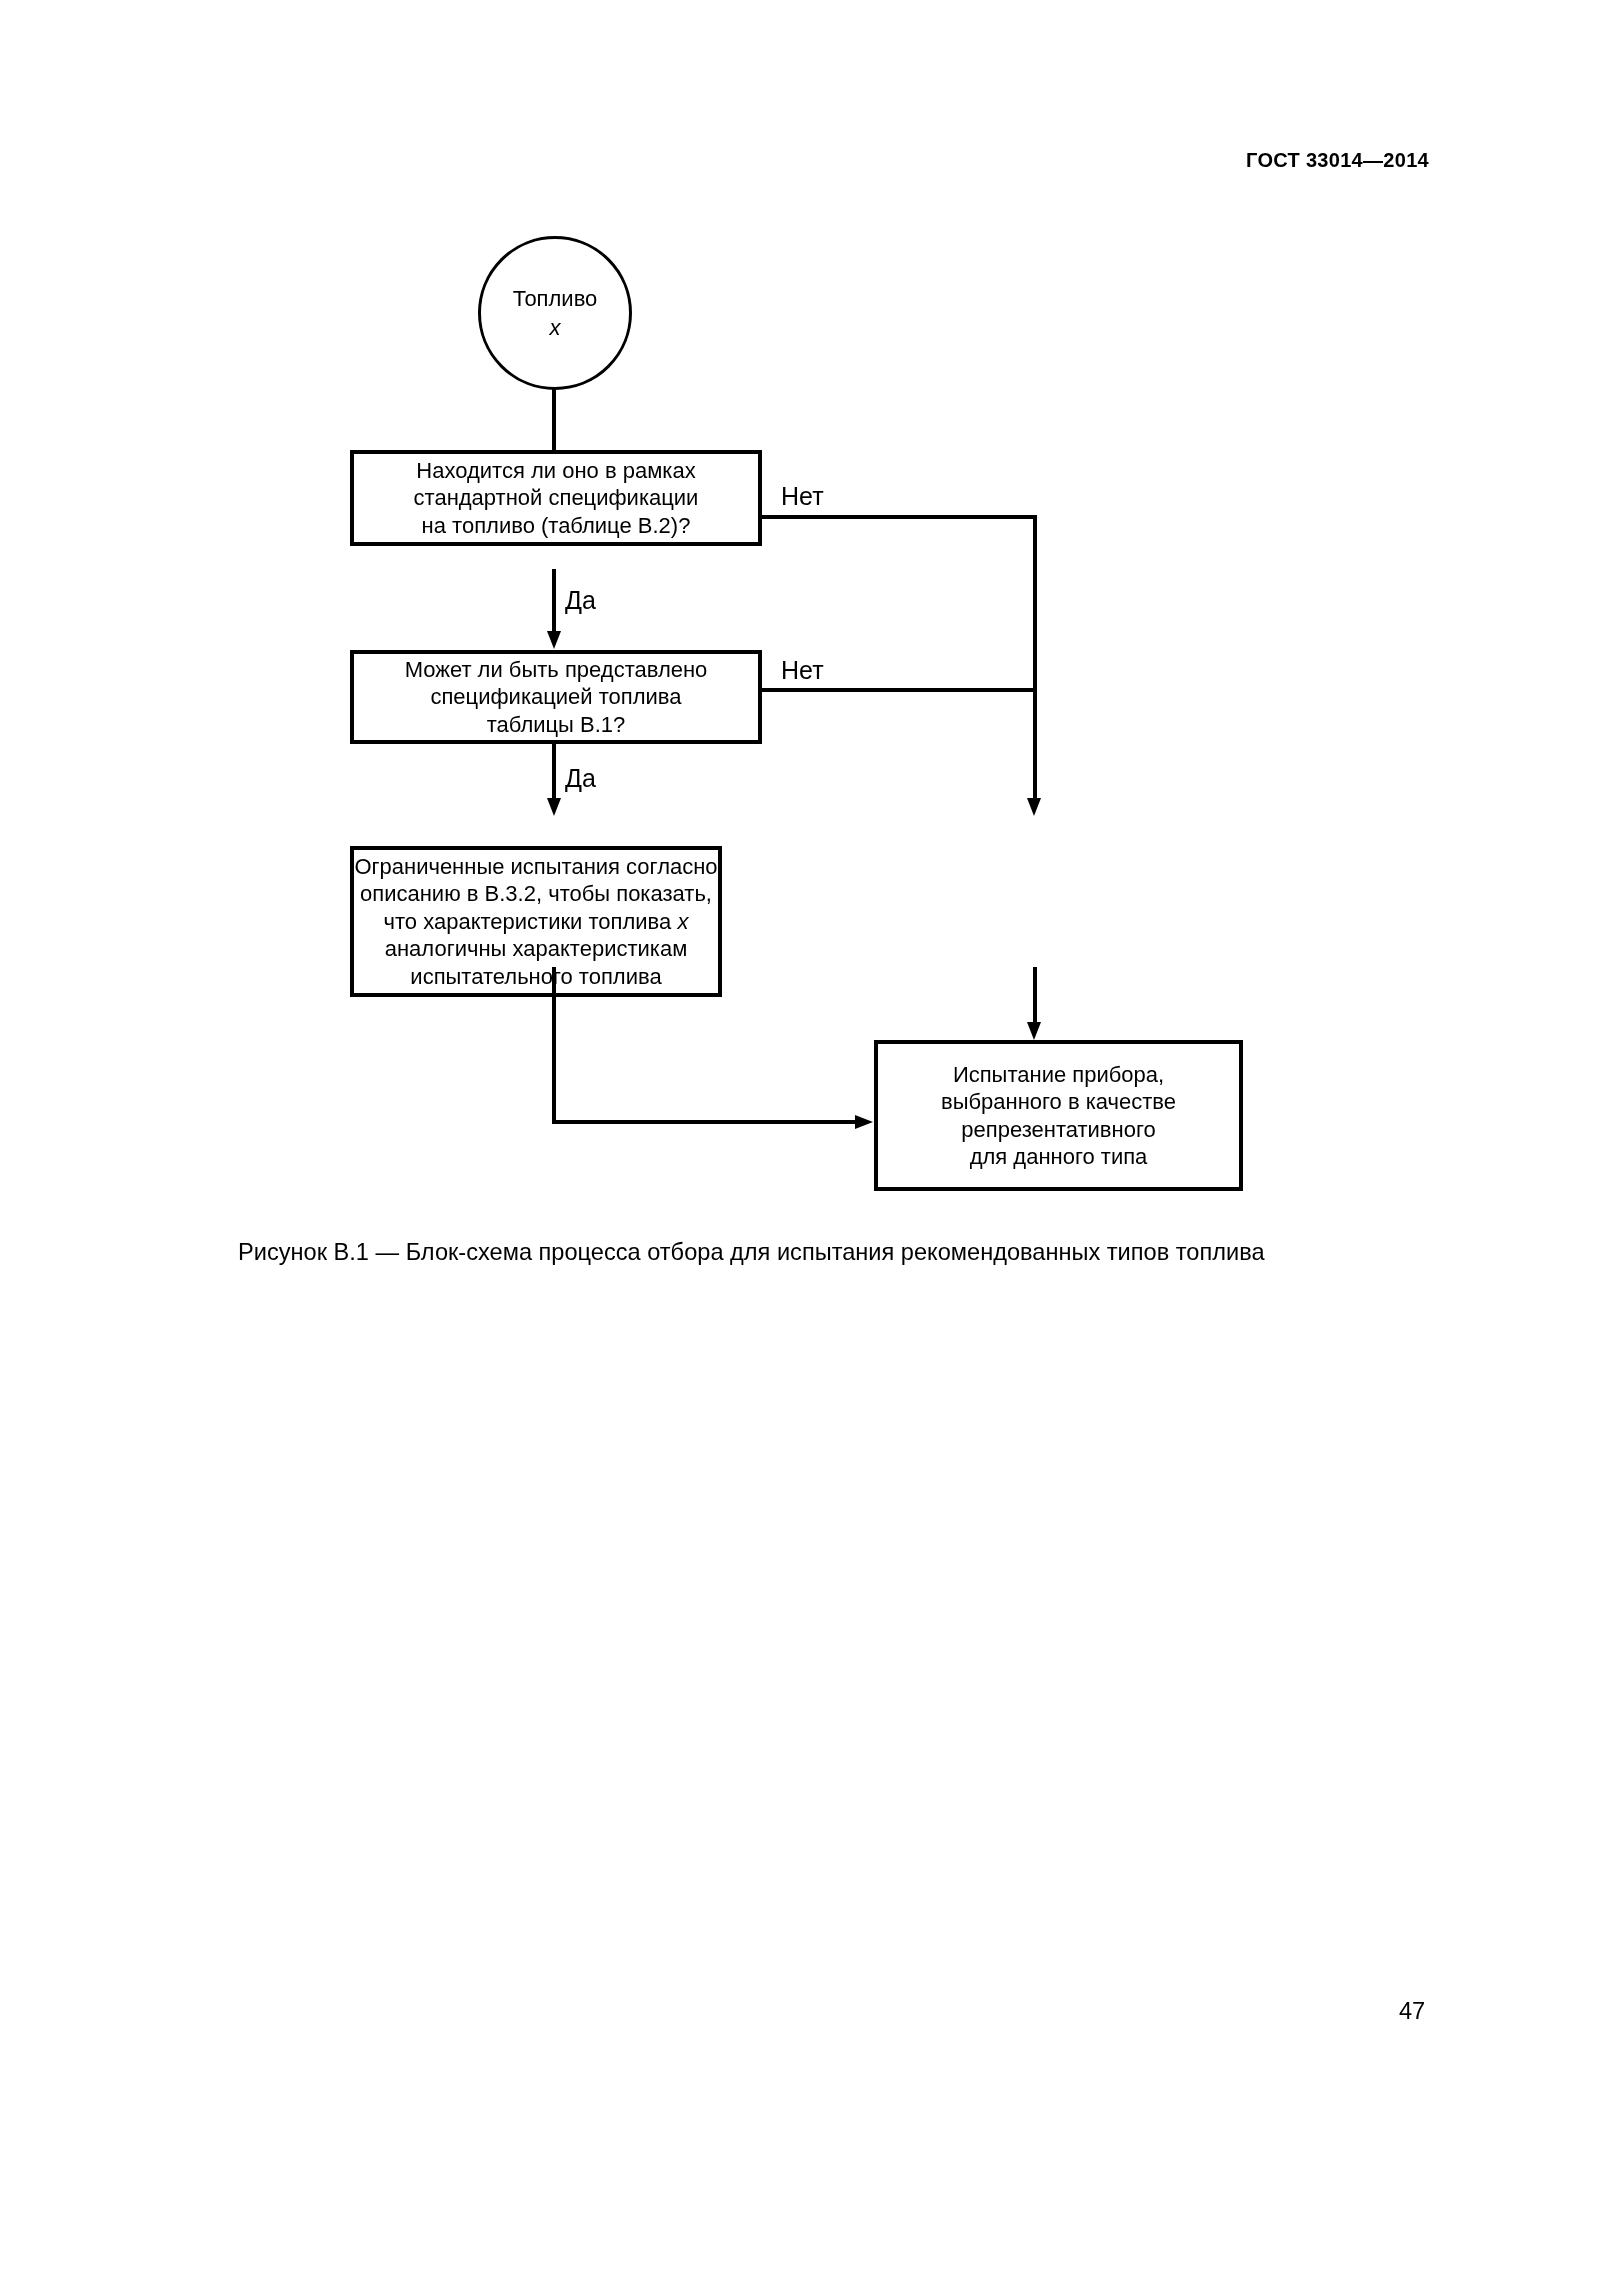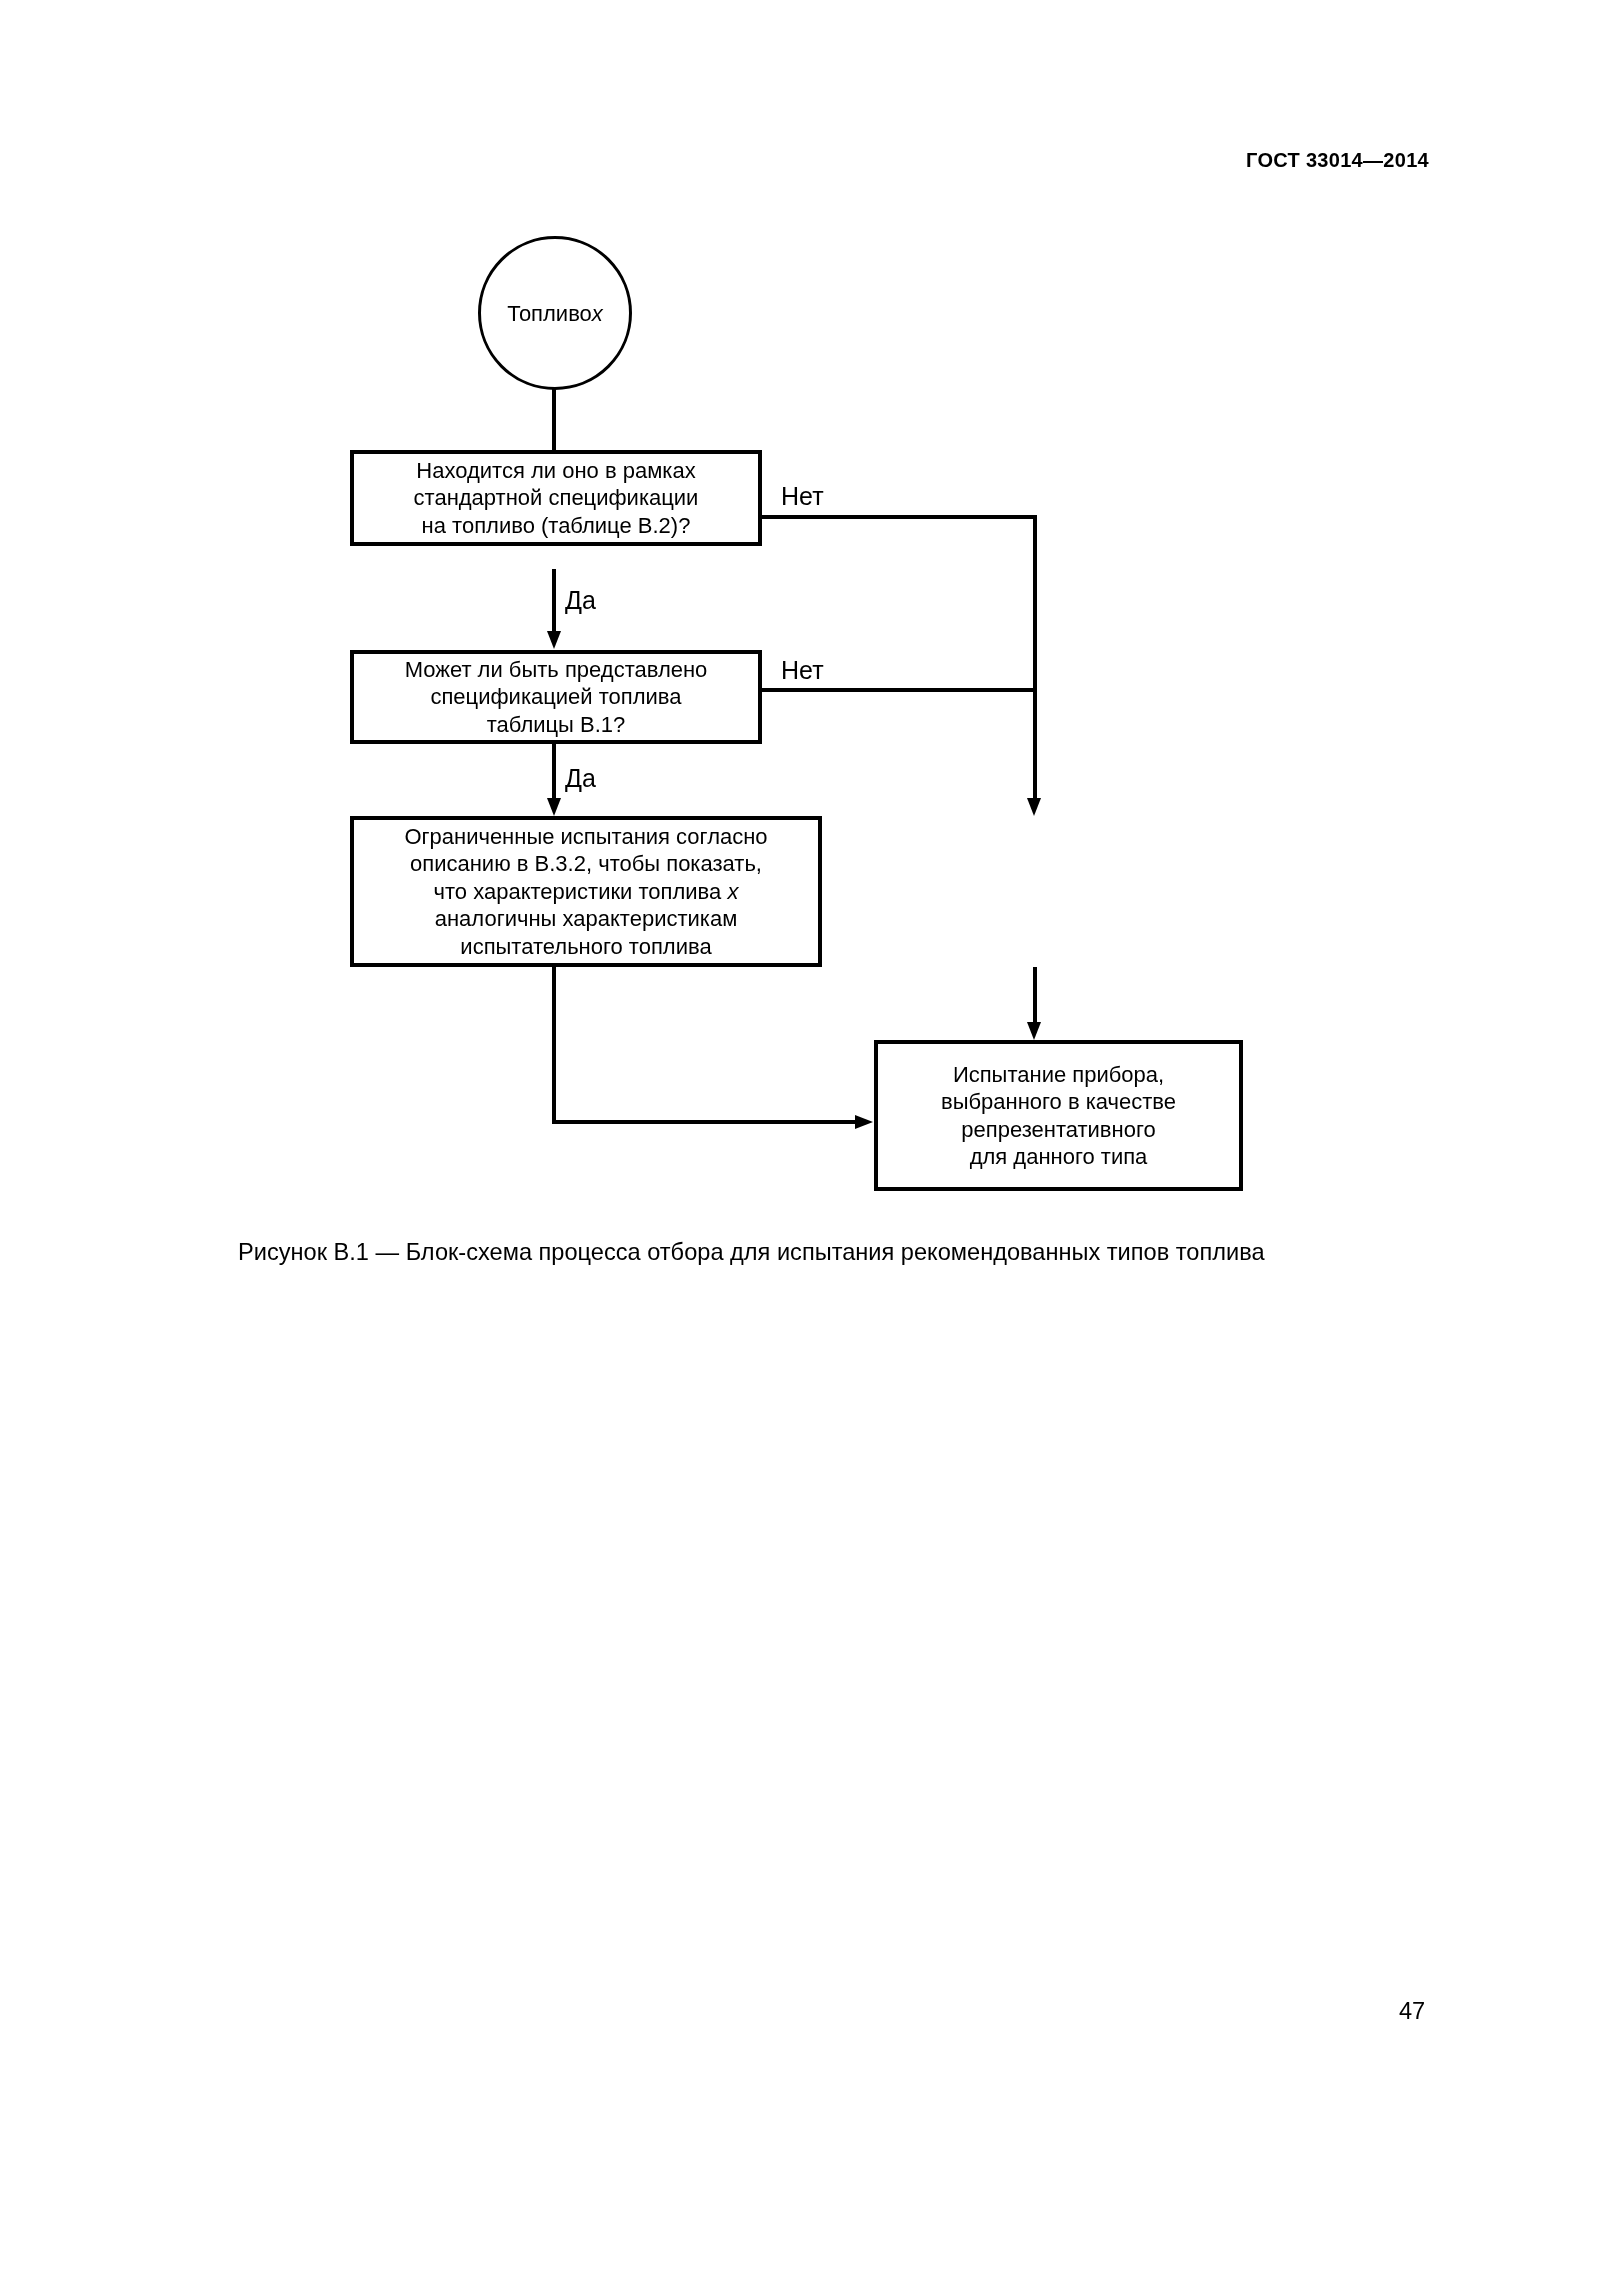--- a/index.html
+++ b/index.html
@@ -28,21 +28,21 @@
   .start-circle {
     position: absolute;
     left: 478px;
     top: 236px;
     width: 154px;
     height: 154px;
     border: 3.9px solid #000;
     border-radius: 50%;
     box-sizing: border-box;
     display: flex;
-    flex-direction: row;
+    flex-direction: column;
     align-items: center;
     justify-content: center;
     font-size: 22px;
     line-height: 29px;
     text-align: center;
   }
   .fc-box {
     position: absolute;
     border: 4.6px solid #000;
     box-sizing: border-box;
@@ -50,21 +50,21 @@
     flex-direction: column;
     align-items: center;
     justify-content: center;
     text-align: center;
     font-size: 22px;
     line-height: 27.5px;
     background: #fff;
   }
   .box-q1 { left: 350px; top: 450px;  width: 412px; height: 96px; }
   .box-q2 { left: 350px; top: 650px;  width: 412px; height: 94px; }
-  .box-p1 { left: 350px; top: 816px; width: 472px; height: 151px; }
+  .box-p1 { left: 350px; top: 846px; width: 372px; height: 151px; }
   .box-p2 { left: 874px; top: 816px; width: 327px; height: 151px; }
   .box-p3 { left: 874px; top: 1040px; width: 369px; height: 151px; }
   .fc-line {
     position: absolute;
     background: #000;
   }
   .arrow-down {
     position: absolute;
     width: 0; height: 0;
     border-left: 7.2px solid transparent;

